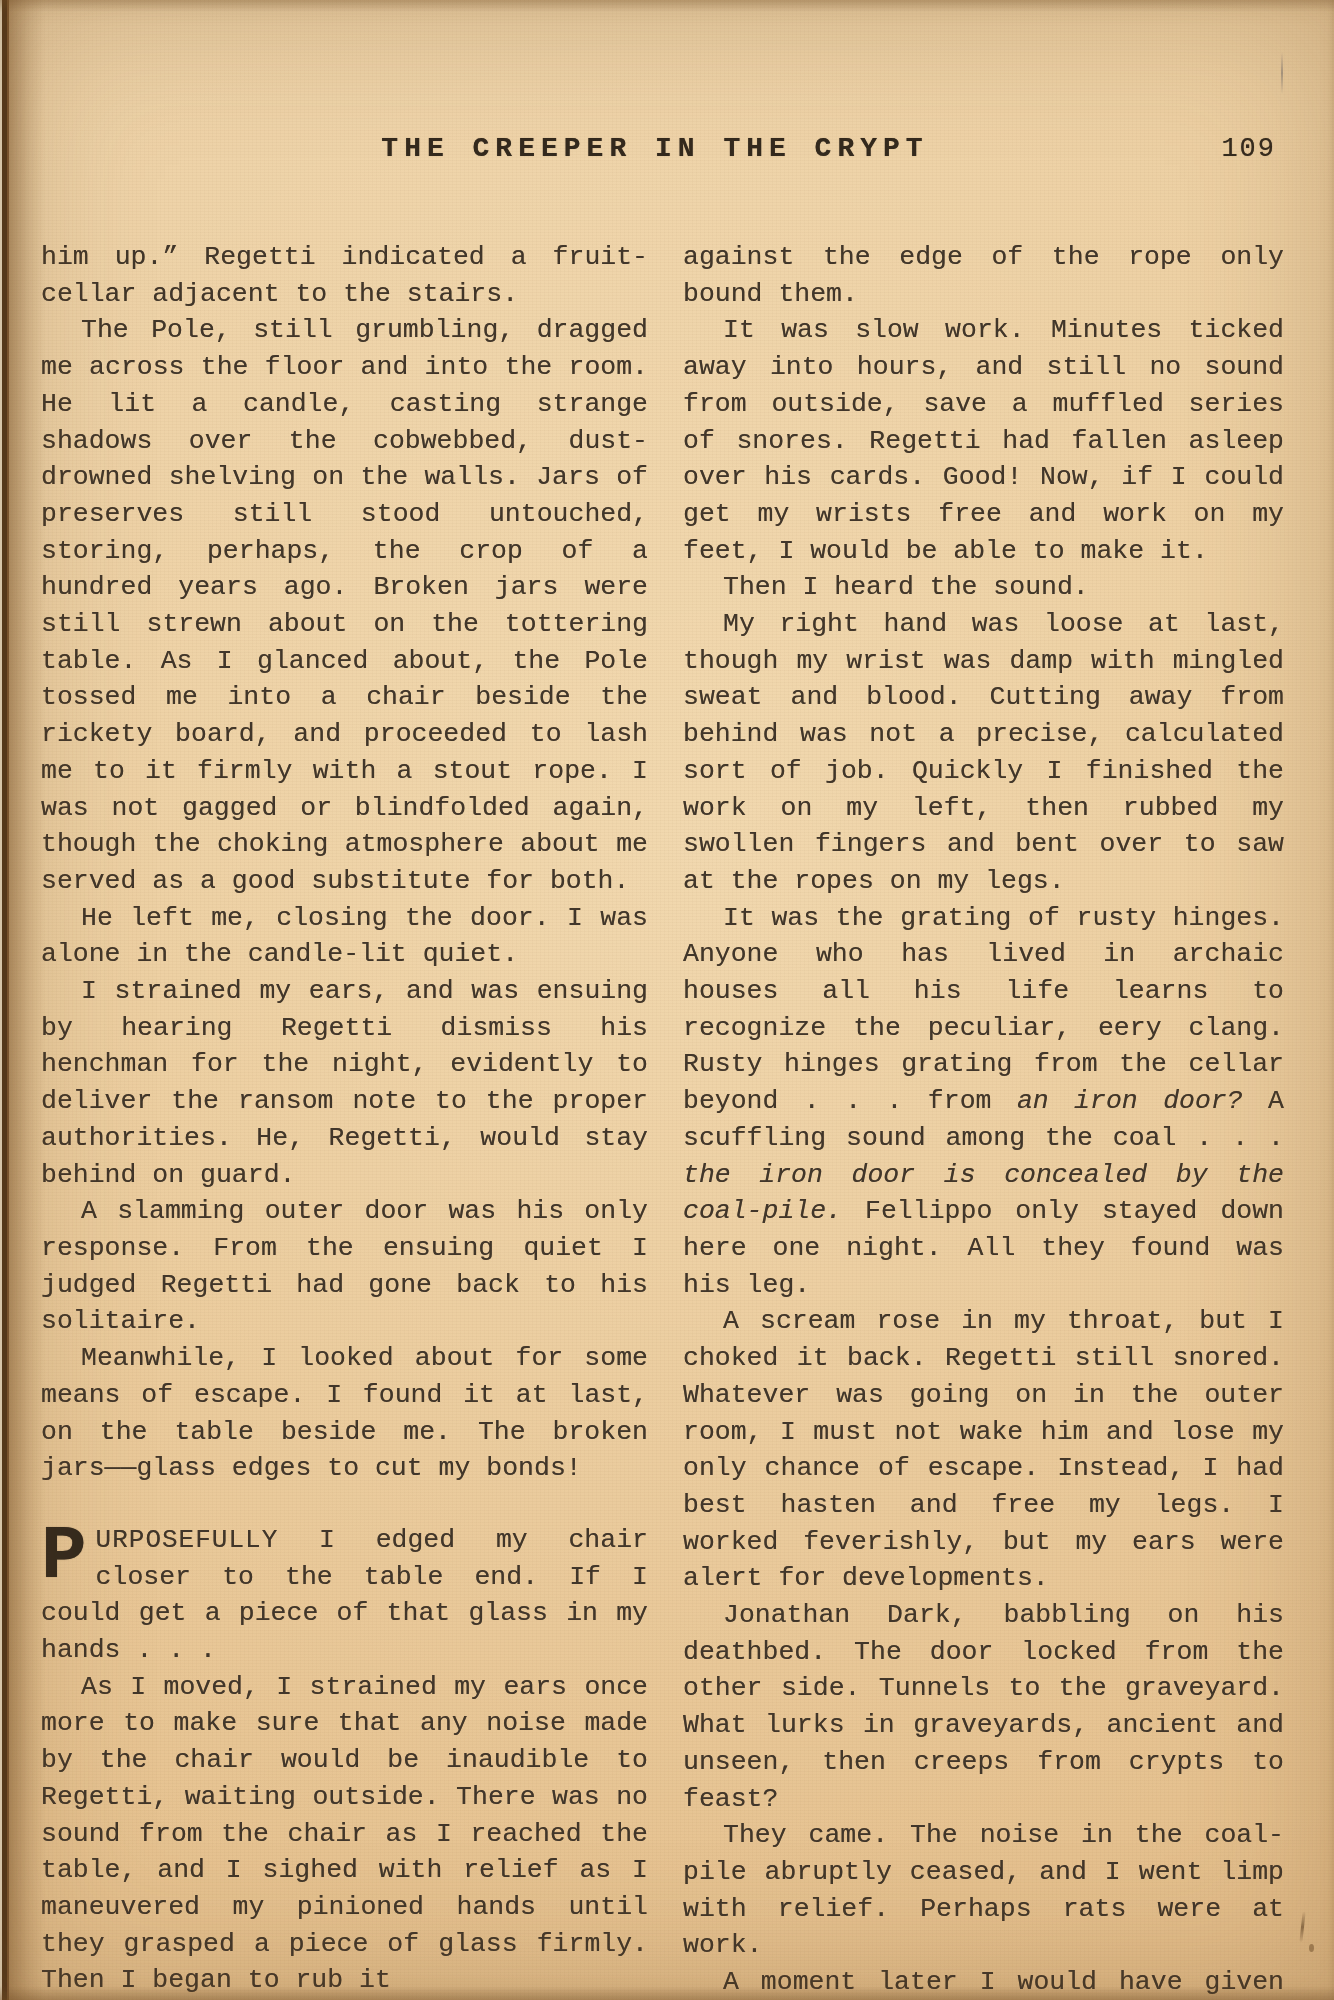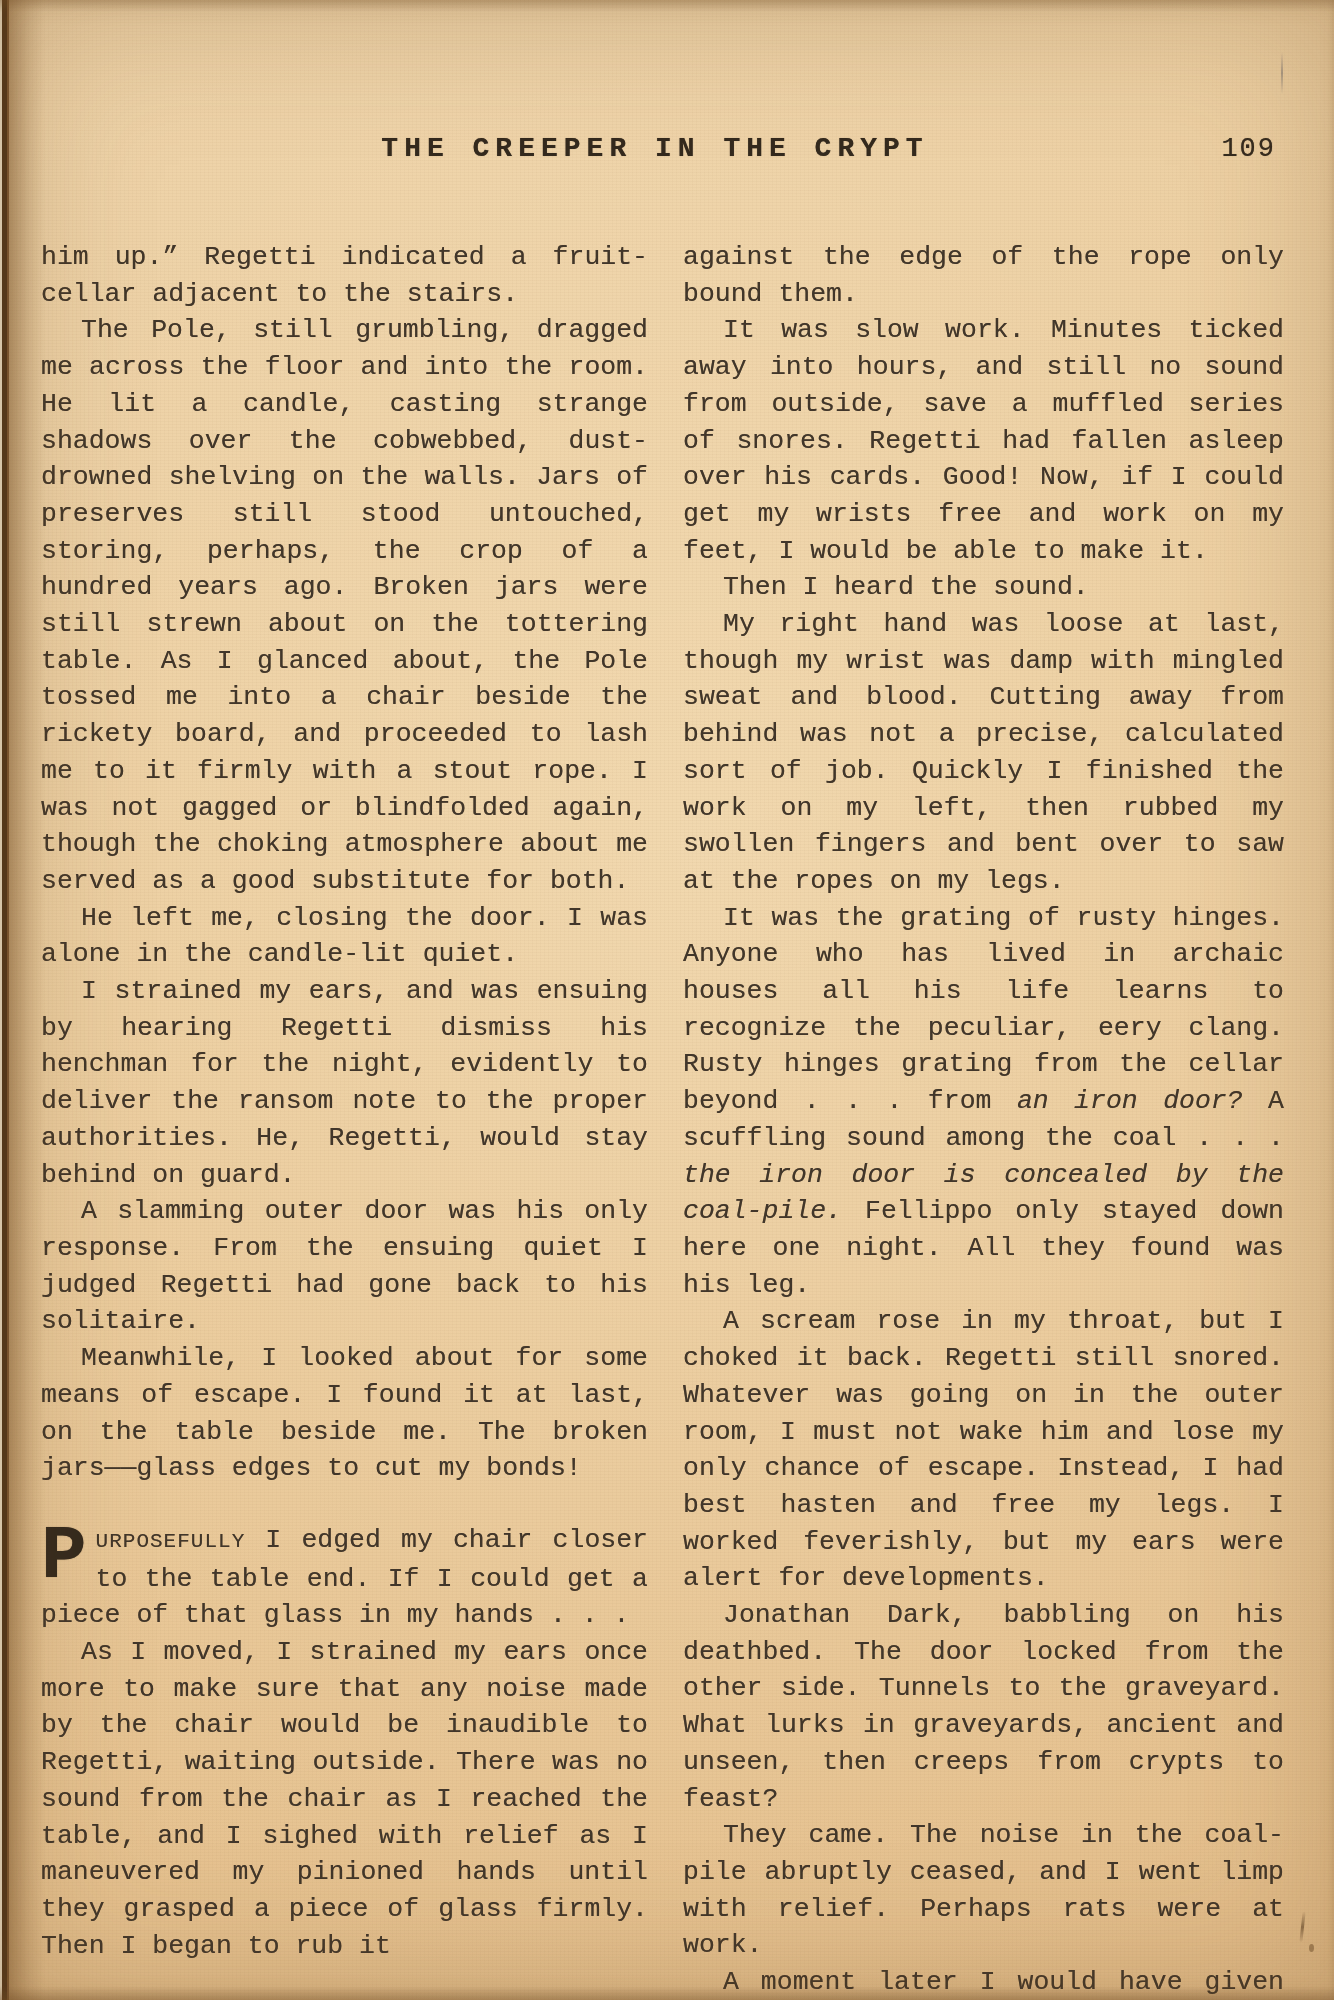--- a/index.html
+++ b/index.html
@@ -66,21 +66,21 @@
   .para.indent{text-indent:40px;}
   .para.section-break{margin-top:35px;}
 
   .dropcap{
     float:left;
     font-size:76px;line-height:58px;
     padding:6px 9px 0 0;
     font-weight:bold;color:#33291d;
     text-shadow:0 0 1px rgba(52,42,30,0.6);
   }
-  .leadcaps{font-size:21px;letter-spacing:1px;}
+  .leadcaps{font-size:26px;letter-spacing:1px;}
   em{font-style:italic;}
 
   .artifact{position:absolute;pointer-events:none;}
   .scratch-right{
     left:1301px;top:1912px;width:3px;height:30px;
     background:linear-gradient(180deg,rgba(80,55,30,0.05),rgba(70,46,24,0.55),rgba(80,55,30,0.05));
     transform:rotate(6deg);border-radius:2px;
   }
   .pencil-top{
     left:1281px;top:52px;width:2px;height:42px;

